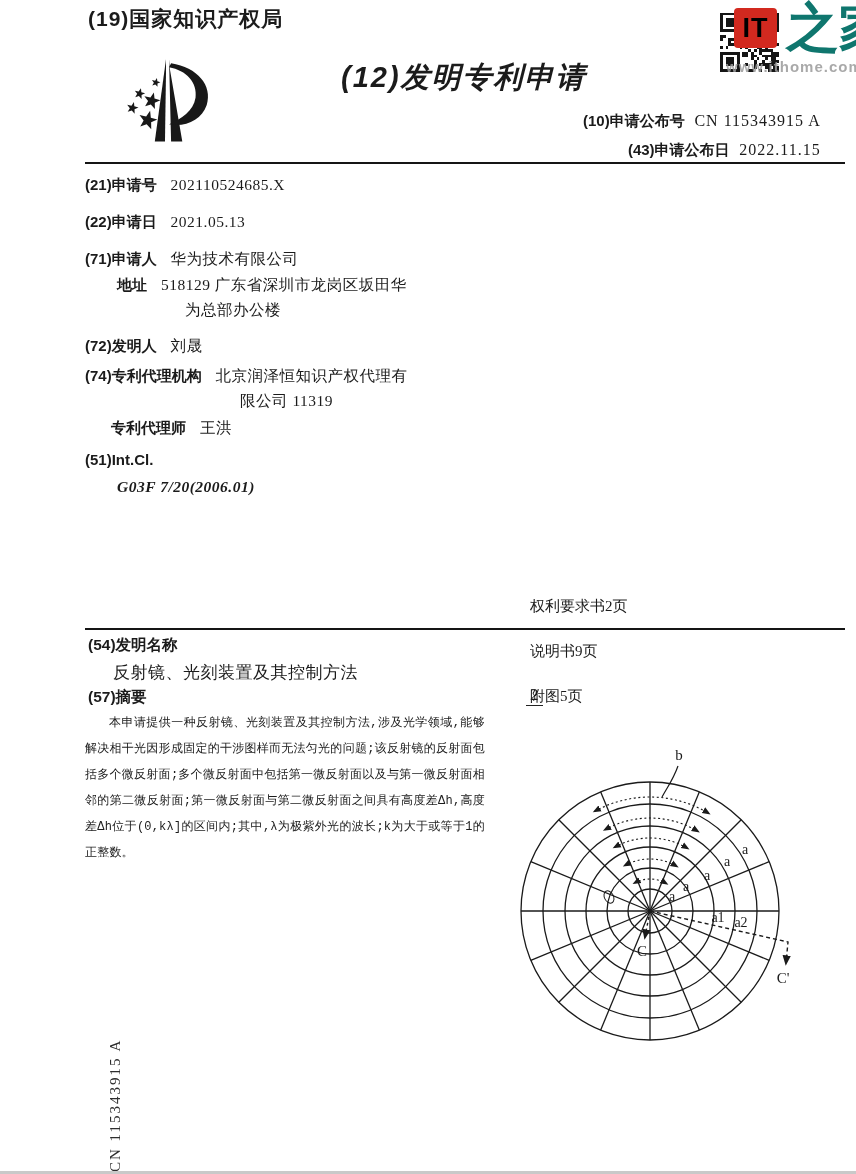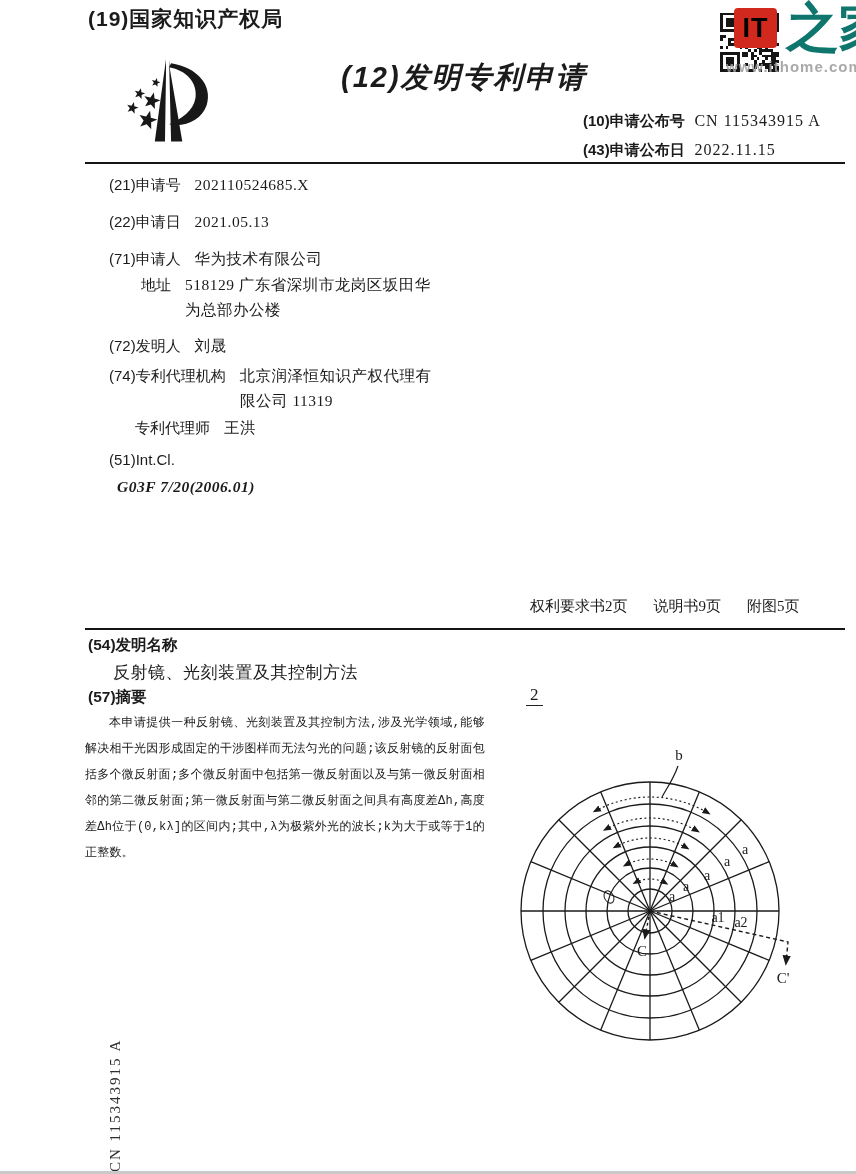--- a/index.html
+++ b/index.html
@@ -7,34 +7,34 @@
     position:relative;width:856px;height:1174px;background:#ffffff;
     margin:0 auto;overflow:hidden;color:#1b1b1b;
     font-family:"Liberation Serif","DejaVu Serif",serif;
     padding-left:40px;
   }
   .sans{font-family:"Liberation Sans","DejaVu Sans",sans-serif;}
   .office{position:absolute;left:88px;top:5px;font-size:21px;font-weight:600;letter-spacing:1px;}
   .logo{position:absolute;left:110px;top:52px;width:112px;height:112px;}
   .doc-type{position:absolute;left:341px;top:58px;font-size:29px;font-weight:700;letter-spacing:2px;font-style:italic;}
   .pub-block{position:absolute;left:583px;top:106px;font-size:15px;}
-  .pub-row{height:29px;line-height:29px;white-space:nowrap;}
+  .pub-row{height:29px;line-height:29px;white-space:nowrap;text-align:right;}
   .pub-row .lbl{font-family:"Liberation Sans","DejaVu Sans",sans-serif;font-weight:700;font-size:15px;}
   .pub-row .val{font-size:16px;letter-spacing:1px;margin-left:6px;}
   .rule{position:absolute;left:85px;width:760px;height:2px;background:#151515;}
   .rule1{top:162px;}
   .rule2{top:628px;}
   .bottom-edge{position:absolute;left:0;top:1171px;width:856px;height:3px;background:#c9c9c9;}
 
   .bib-line{position:absolute;white-space:nowrap;font-size:15.5px;}
-  .bib-line .lbl{font-family:"Liberation Sans","DejaVu Sans",sans-serif;font-weight:400;font-size:15px;margin-left:24px;}
+  .bib-line .lbl{font-family:"Liberation Sans","DejaVu Sans",sans-serif;font-weight:700;font-size:15px;}
   .bib-line .val{margin-left:10px;letter-spacing:0.5px;}
   .bib-line .italic{font-style:italic;font-weight:700;}
 
-  .pages-info{position:absolute;left:530px;top:597px;font-size:15px;display:flex;gap:26px;white-space:nowrap;}
+  .pages-info{position:absolute;left:530px;top:597px;font-size:15px;display:flex;gap:26px;white-space:nowrap;flex-direction:column;}
 
   .sec54-label{position:absolute;left:88px;top:635px;font-size:15.5px;font-weight:700;}
   .sec54-title{position:absolute;left:113px;top:661px;font-size:17px;letter-spacing:0.5px;}
   .sec57-label{position:absolute;left:88px;top:687px;font-size:15.5px;font-weight:700;}
   .abstract{
     position:absolute;left:85px;top:710px;width:400px;
     font-size:12px;line-height:26px;text-align:justify;text-indent:2em;
     letter-spacing:0.2px;
     font-family:Liberation Mono, monospace;
   }

